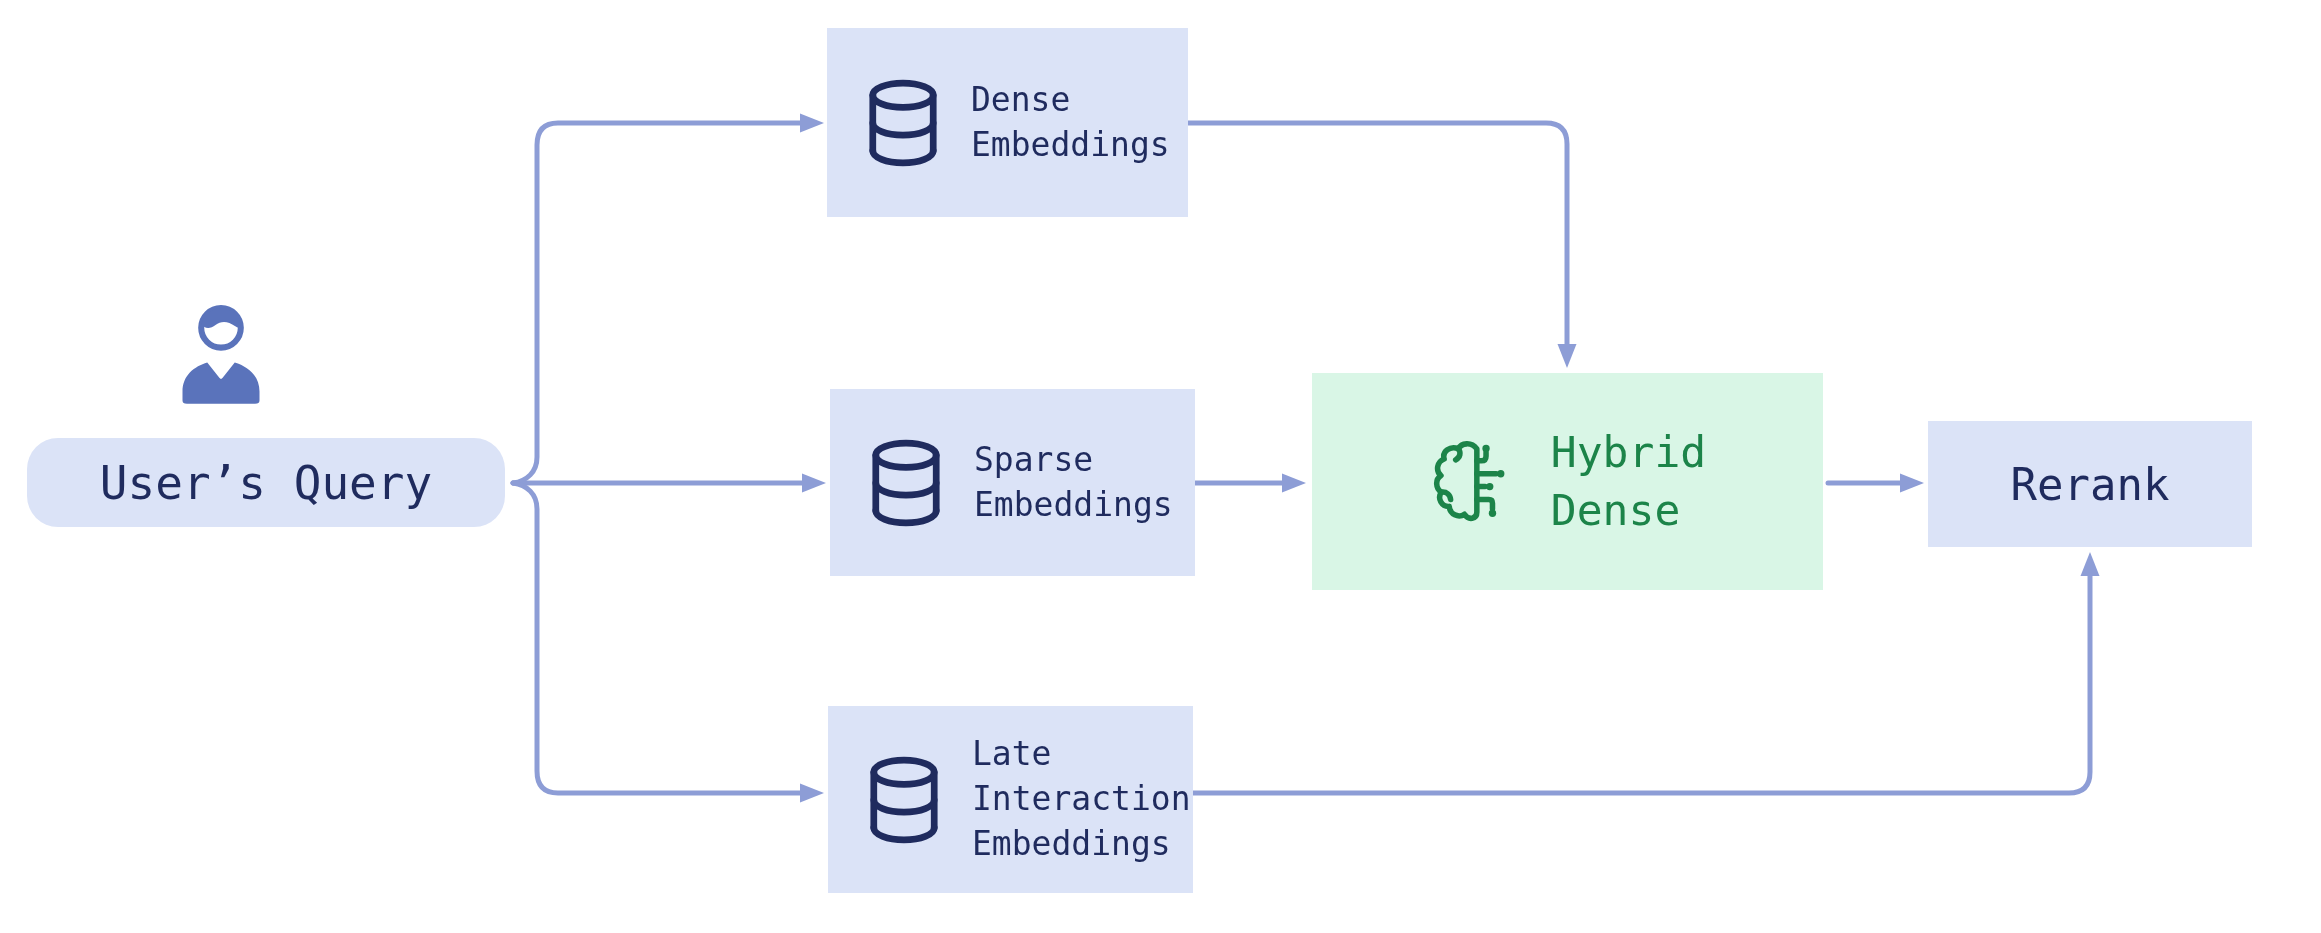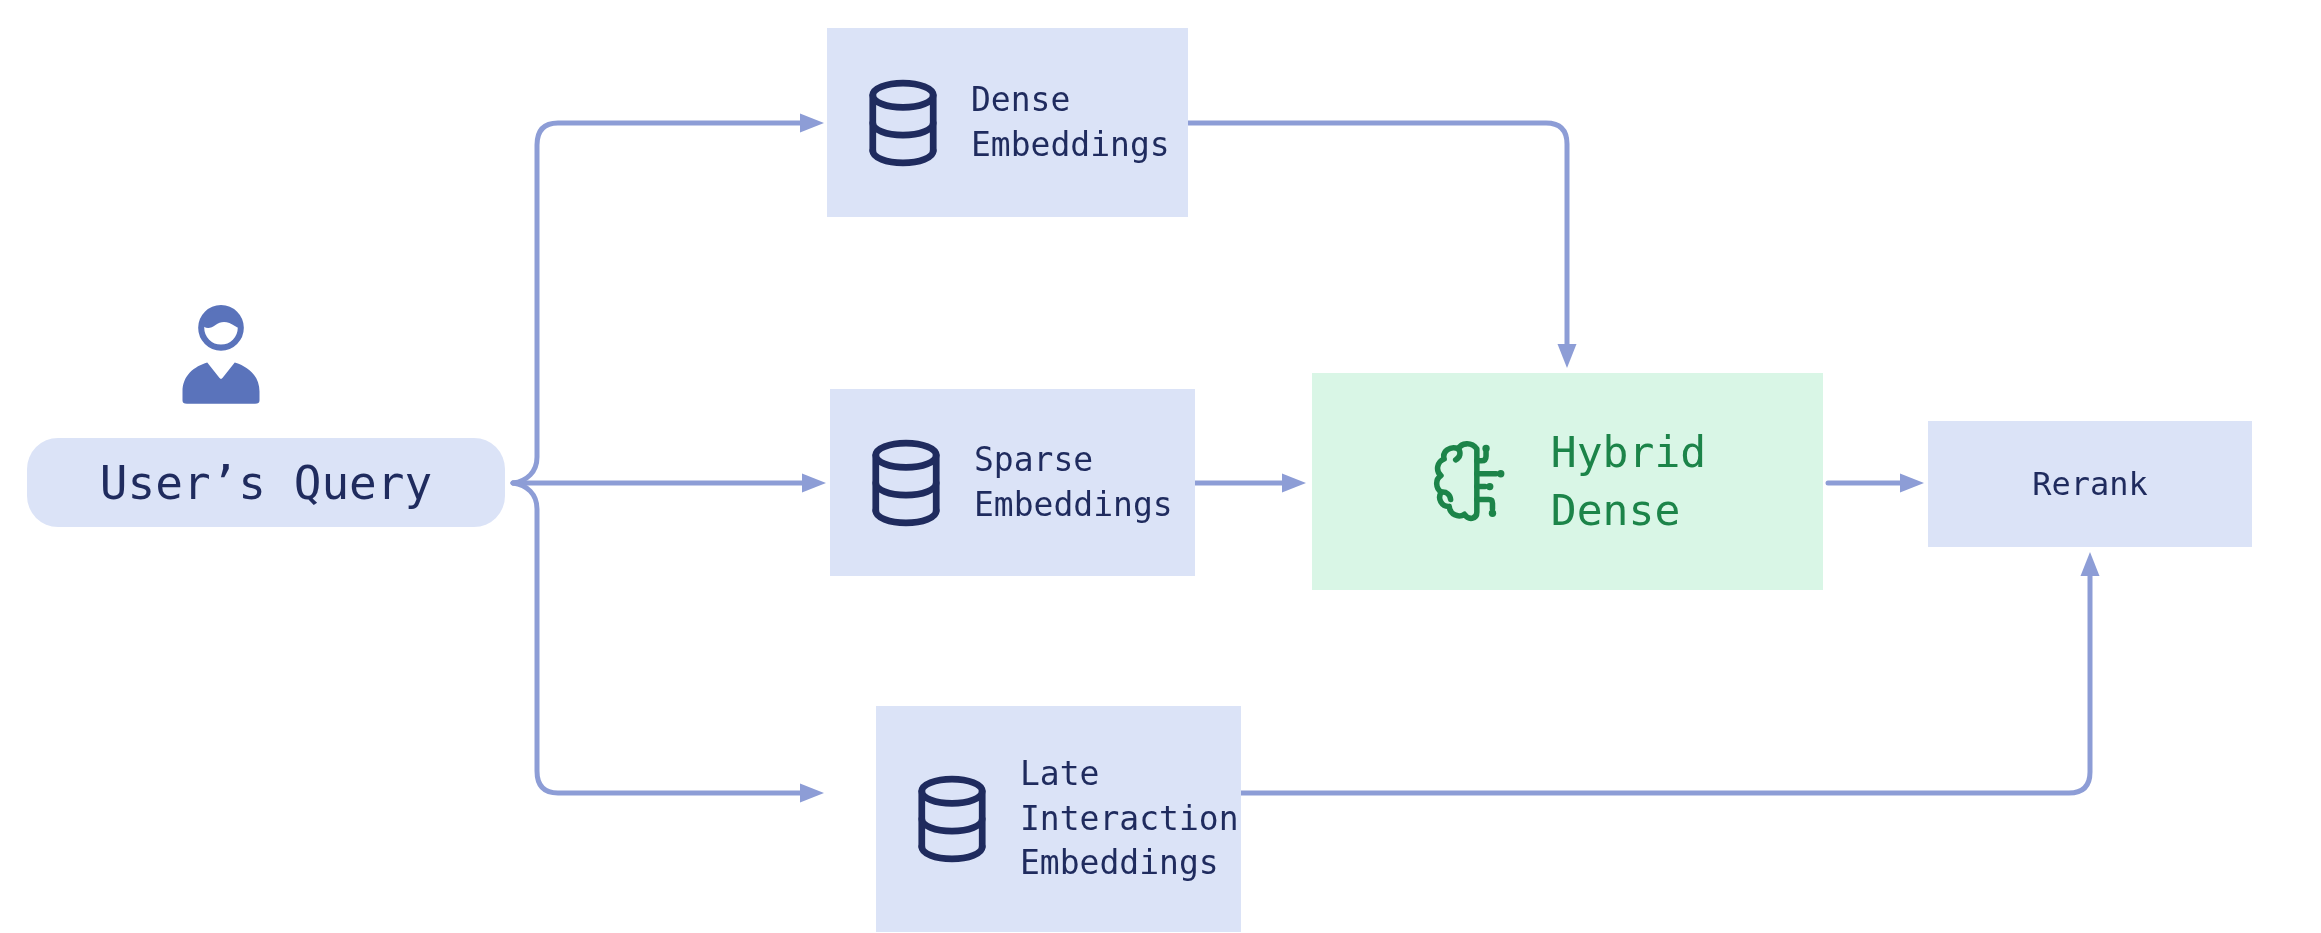--- a/index.html
+++ b/index.html
@@ -28,27 +28,27 @@
   #user-query-node { left: 27px; top: 438px; width: 478px; height: 89px; font-size: 46px; border-radius: 31px; }
   #person-icon-wrap { position: absolute; left: 166px; top: 296px; width: 110px; height: 112px; }
   #person-icon-wrap svg { width: 100%; height: 100%; }
 
   .db-node { padding-left: 34px; gap: 26px; font-size: 33px; line-height: 1.36; }
   .db-node .icon { width: 84px; height: 94px; flex: 0 0 auto; }
   .db-node .icon svg { width: 100%; height: 100%; }
 
   #dense-node  { left: 827px; top: 28px;  width: 361px; height: 189px; }
   #sparse-node { left: 830px; top: 389px; width: 365px; height: 187px; }
-  #late-node   { left: 876px; top: 706px; width: 365px; height: 226px; }
+  #late-node   { left: 828px; top: 706px; width: 365px; height: 187px; }
 
   #hybrid-node { left: 1312px; top: 373px; width: 511px; height: 217px; gap: 30px; font-size: 43px; line-height: 1.33; }
   #hybrid-node .icon { width: 92px; height: 92px; flex: 0 0 auto; }
   #hybrid-node .icon svg { width: 100%; height: 100%; }
 
-  #rerank-node { left: 1928px; top: 421px; width: 324px; height: 126px; font-size: 32px; }
+  #rerank-node { left: 1928px; top: 421px; width: 324px; height: 126px; font-size: 44px; }
 </style>
 </head>
 <body>
 
 <div id="canvas">
 
   <svg class="edges" viewBox="0 0 2321 933" fill="none" stroke="currentColor" stroke-width="5" stroke-linecap="round" stroke-linejoin="round" style="color: rgb(141, 157, 214);">
 
     <path d="M513 483 C527 481 537 472 537 457 L537 145 Q537 123 558 123 L800 123"></path>
     <path d="M824 123 L800 113.5 L800 132.5 Z" fill="currentColor" stroke="none"></path>

